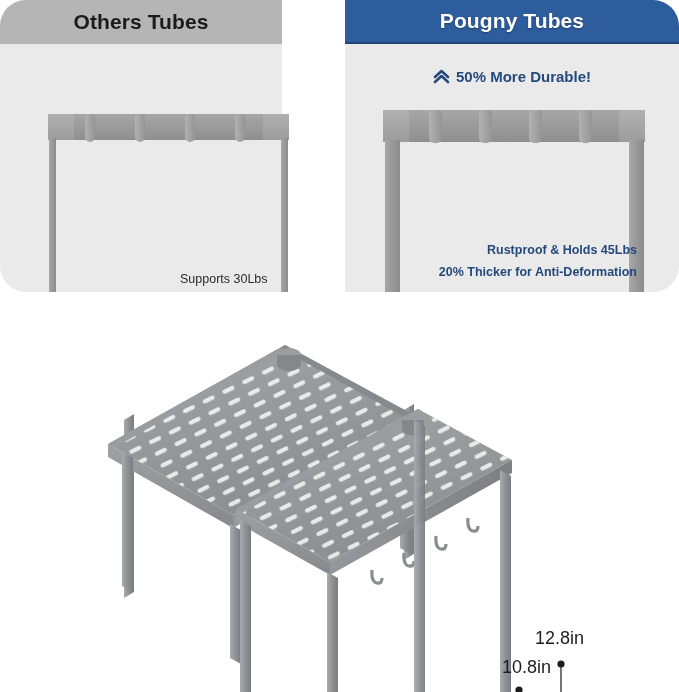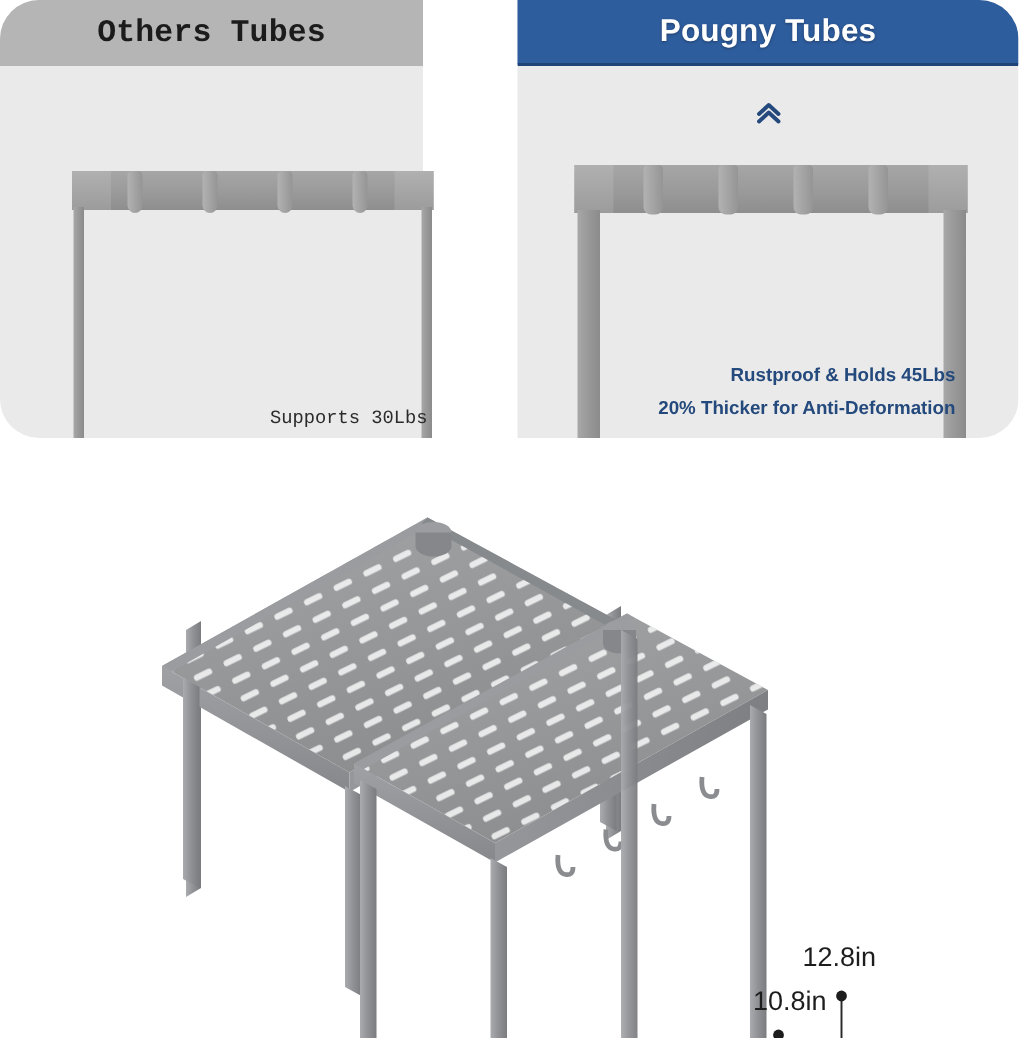--- a/index.html
+++ b/index.html
@@ -23,21 +23,21 @@
     width: 679px;
     height: 292px;
   }
 
   .cmp-panel {
     position: absolute;
     top: 0;
     height: 292px;
     box-sizing: border-box;
   }
-  #panel-left  { left: 0px;   width: 282px; font-family: Liberation Mono, monospace; }
+  #panel-left  { left: 0px;   width: 282px; }
   #panel-right { left: 345px; width: 334px; }
 
   .cmp-body {
     position: absolute;
     left: 0;
     top: 0;
     width: 100%;
     height: 292px;
     background: #eaeaea;
   }
@@ -219,20 +219,21 @@
       <span class="cmp-title" id="title-right">Pougny Tubes</span>
     </div>
 
     <div id="durable-badge">
       <span id="chevrons-up">
         <svg width="17" height="16" viewBox="0 0 17 16">
           <path d="M2 8 L8.5 2 L15 8" fill="none" stroke="#24497c" stroke-width="2.6" stroke-linecap="round" stroke-linejoin="round"></path>
           <path d="M2 13 L8.5 7 L15 13" fill="none" stroke="#24497c" stroke-width="2.6" stroke-linecap="round" stroke-linejoin="round"></path>
         </svg>
       </span>
+      <span>50% More Durable!</span>
     </div>
 
     <div class="cmp-note" id="note-right-1">Rustproof &amp; Holds 45Lbs</div>
     <div class="cmp-note" id="note-right-2">20% Thicker for Anti-Deformation</div>
   </div>
 </div>
 
 <div id="product-block">
 
   <svg id="product-svg" width="679" height="400" viewBox="0 0 679 400">

